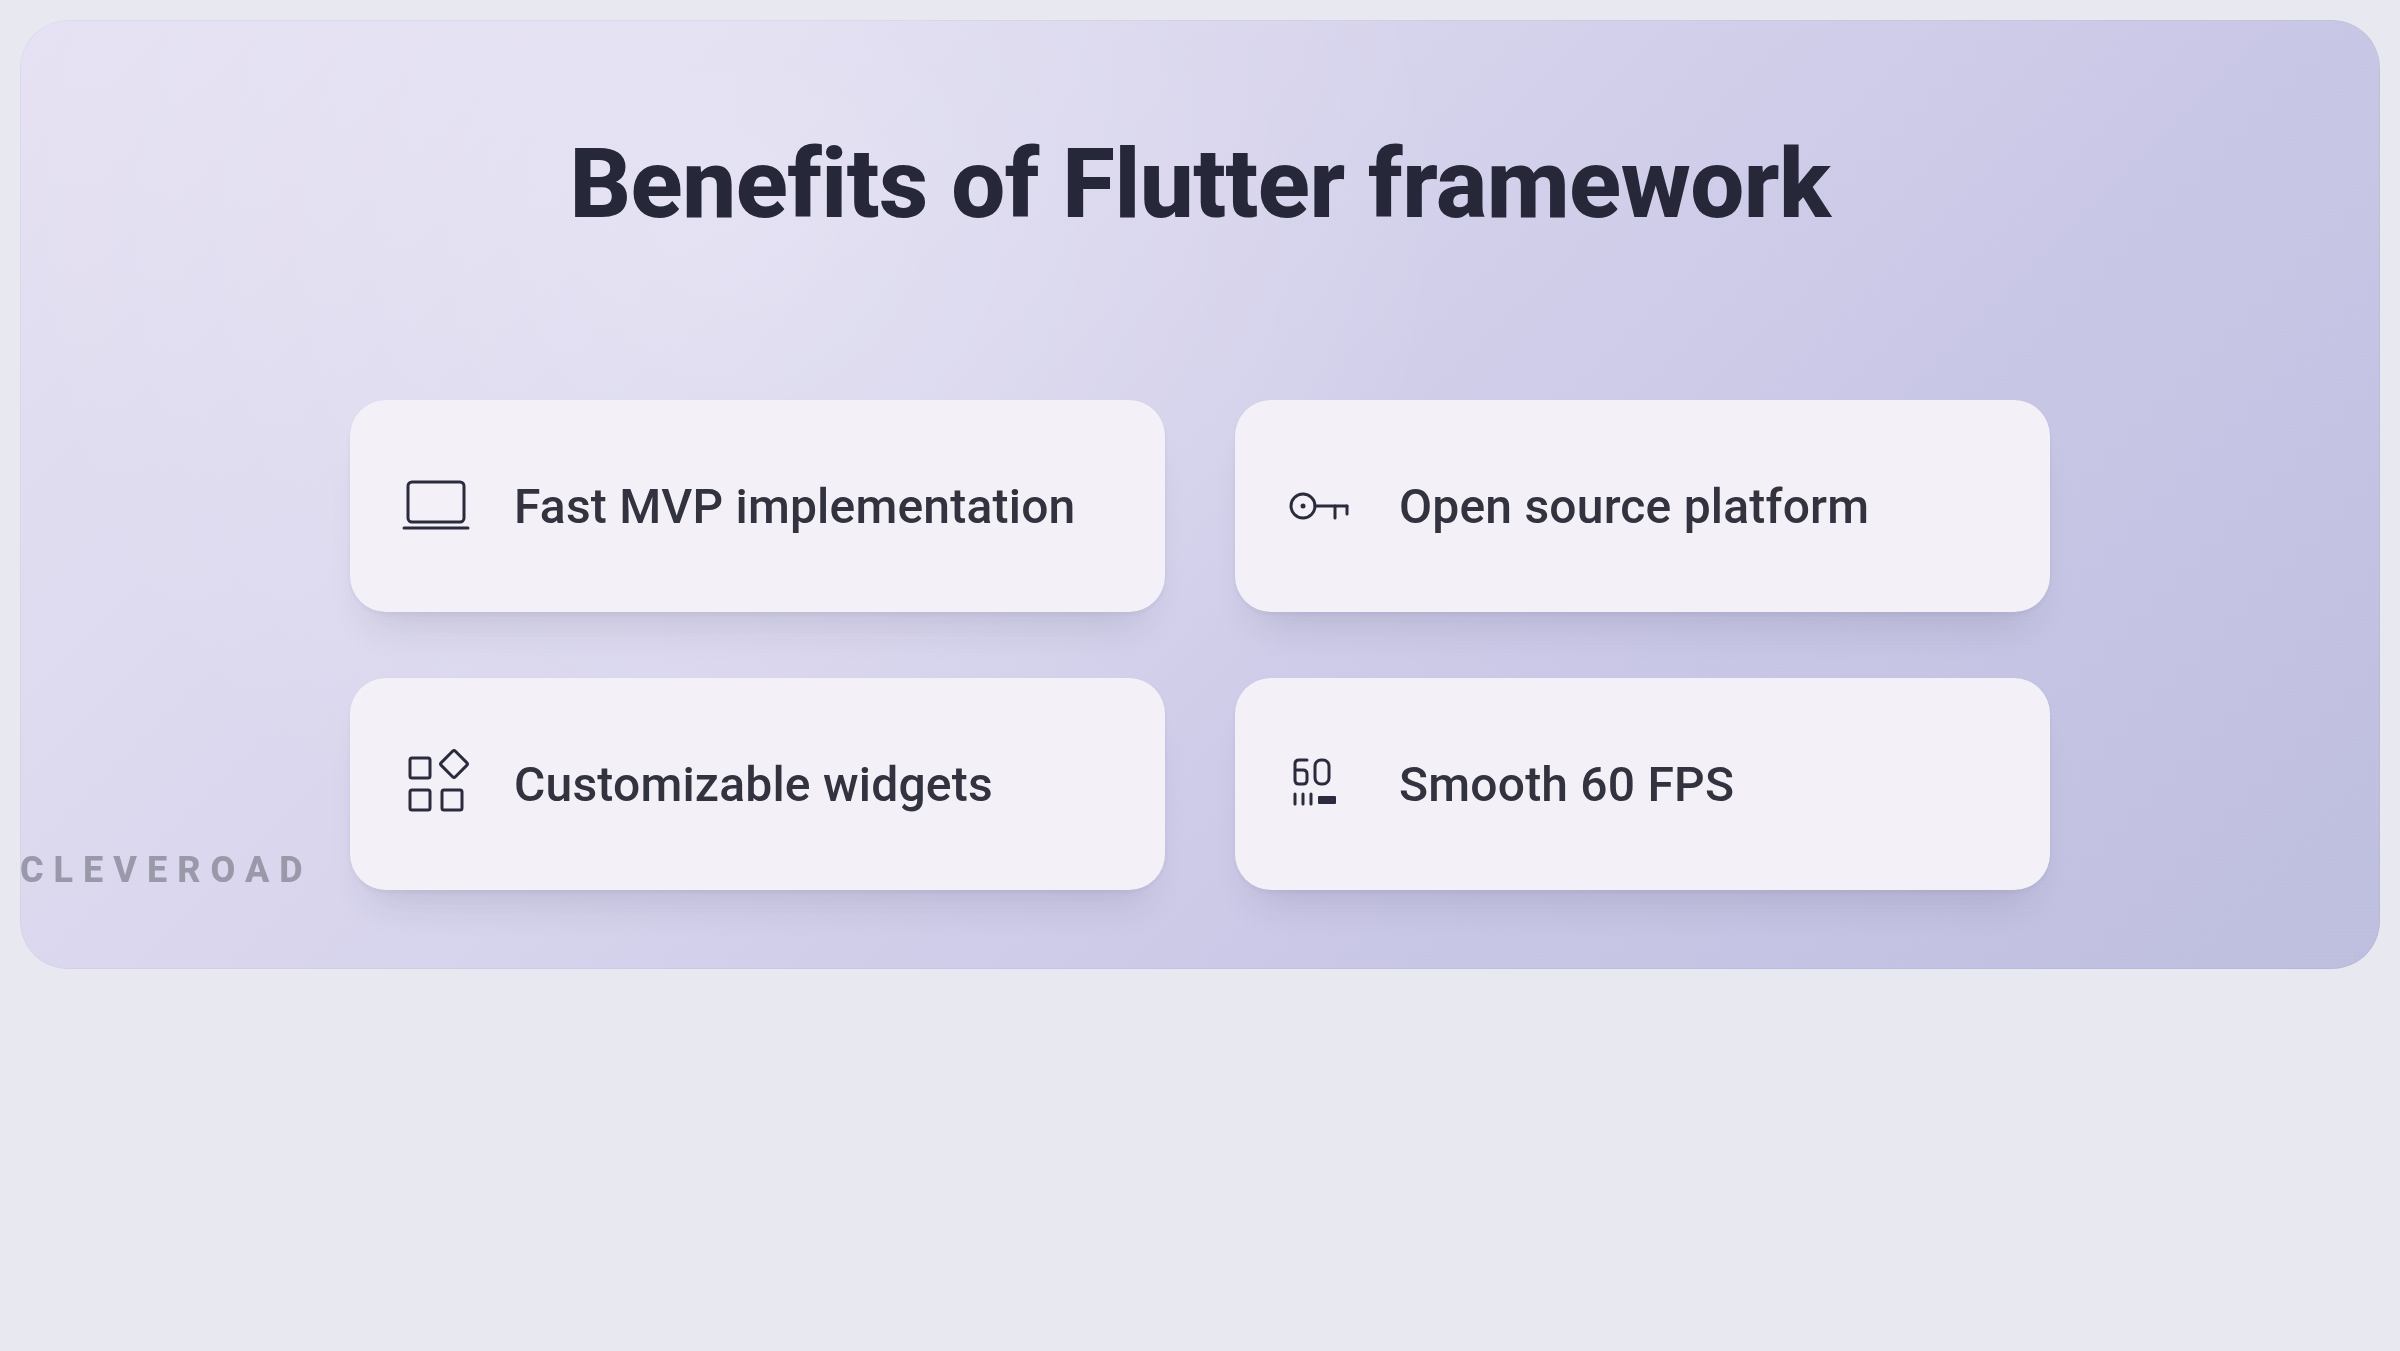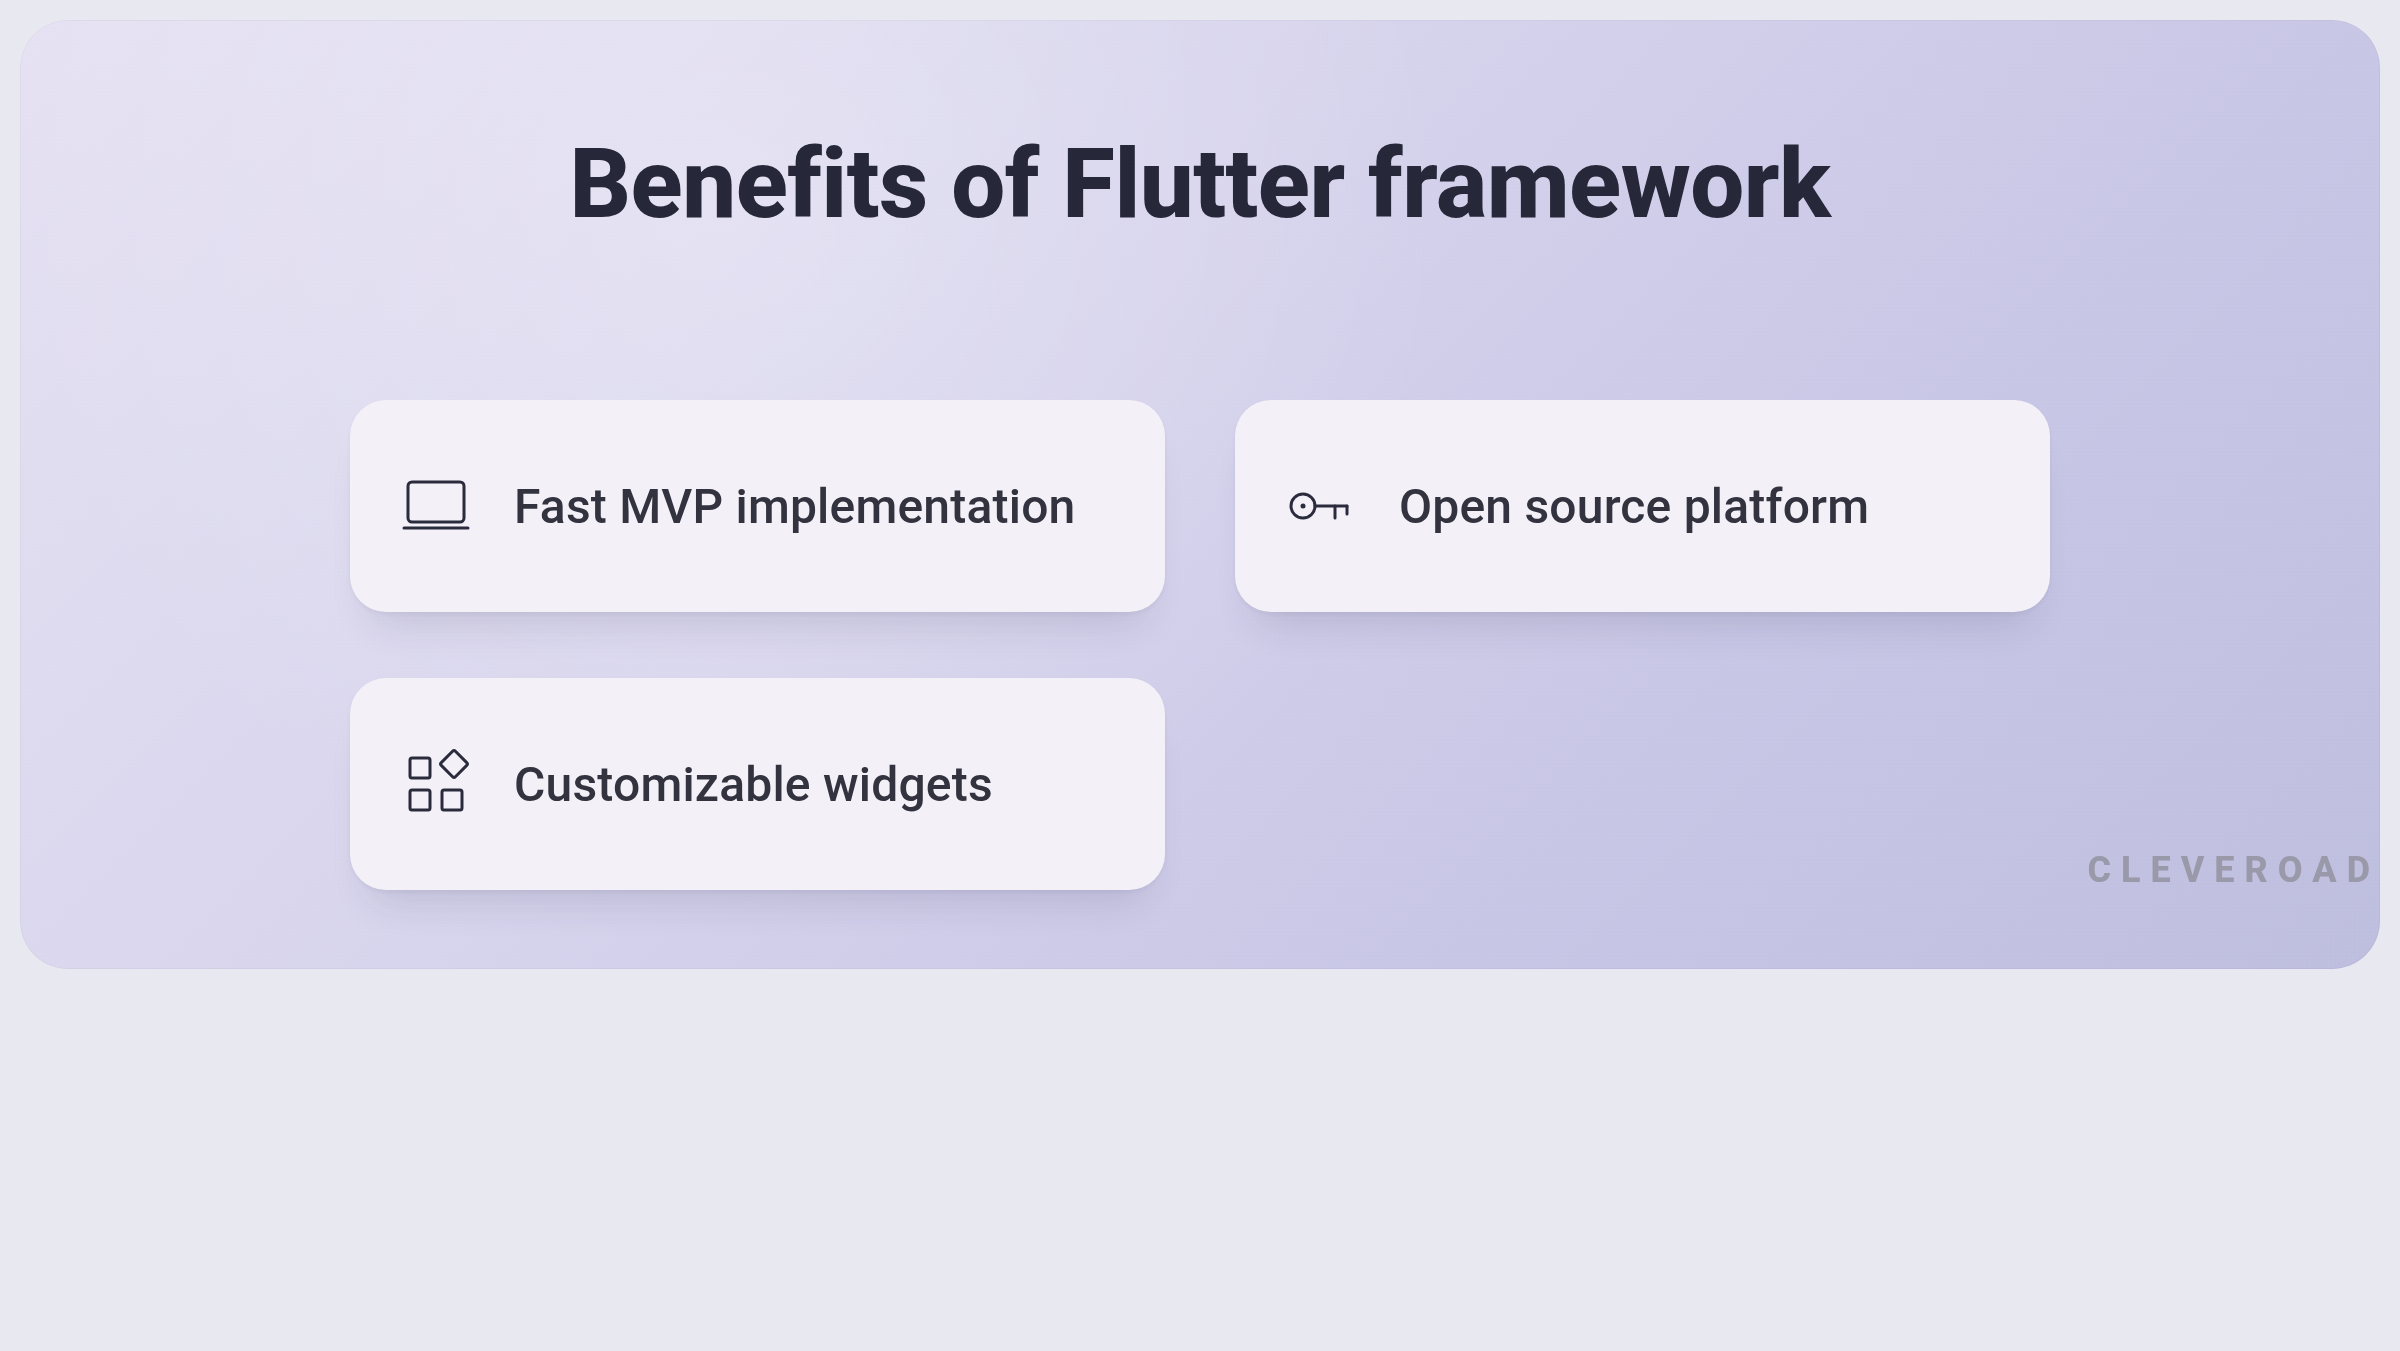--- a/index.html
+++ b/index.html
@@ -82,21 +82,21 @@
   .card-label {
     font-size: 48px;
     font-weight: 500;
     color: #32333f;
     letter-spacing: 0.2px;
   }
   .footer {
     position: absolute;
     bottom: 78px;
     left: 0; right: 0;
-    text-align: right;
+    text-align: left;
     font-size: 36px;
     font-weight: 800;
     letter-spacing: 10px;
     color: #9a99aa;
     z-index: 1;
   }
 </style>
 </head>
 <body>
 
@@ -136,19 +136,34 @@
             <rect x="10" y="10" width="20" height="20" rx="2"></rect>
             <rect x="10" y="42" width="20" height="20" rx="2"></rect>
             <rect x="42" y="42" width="20" height="20" rx="2"></rect>
             <rect x="44" y="6" width="20" height="20" rx="2" transform="rotate(45 54 16)"></rect>
           </svg>
         </span>
         <span class="card-label">Customizable widgets</span>
       </div>
 
 
+      <div class="card">
+        <span class="icon-wrap">
+          <svg viewBox="0 0 72 72" fill="none" stroke="currentColor" stroke-width="3" stroke-linejoin="round" stroke-linecap="round">
+
+            <path d="M22 12 L14 12 Q10 12 10 16 L10 32 Q10 36 14 36 L18 36 Q22 36 22 32 L22 26 Q22 22 18 22 L12 22"></path>
+            <rect x="30" y="12" width="14" height="24" rx="6"></rect>
+
+            <line x1="10" y1="46" x2="10" y2="56"></line>
+            <line x1="18" y1="46" x2="18" y2="56"></line>
+            <line x1="26" y1="46" x2="26" y2="56"></line>
+            <rect x="33" y="48" width="18" height="8" fill="currentColor" stroke="none" rx="1"></rect>
+          </svg>
+        </span>
+        <span class="card-label">Smooth 60 FPS</span>
+      </div>
 
 
     </div>
 
     <div class="footer">CLEVEROAD</div>
   </div>
 </div>
 
 </body></html>

